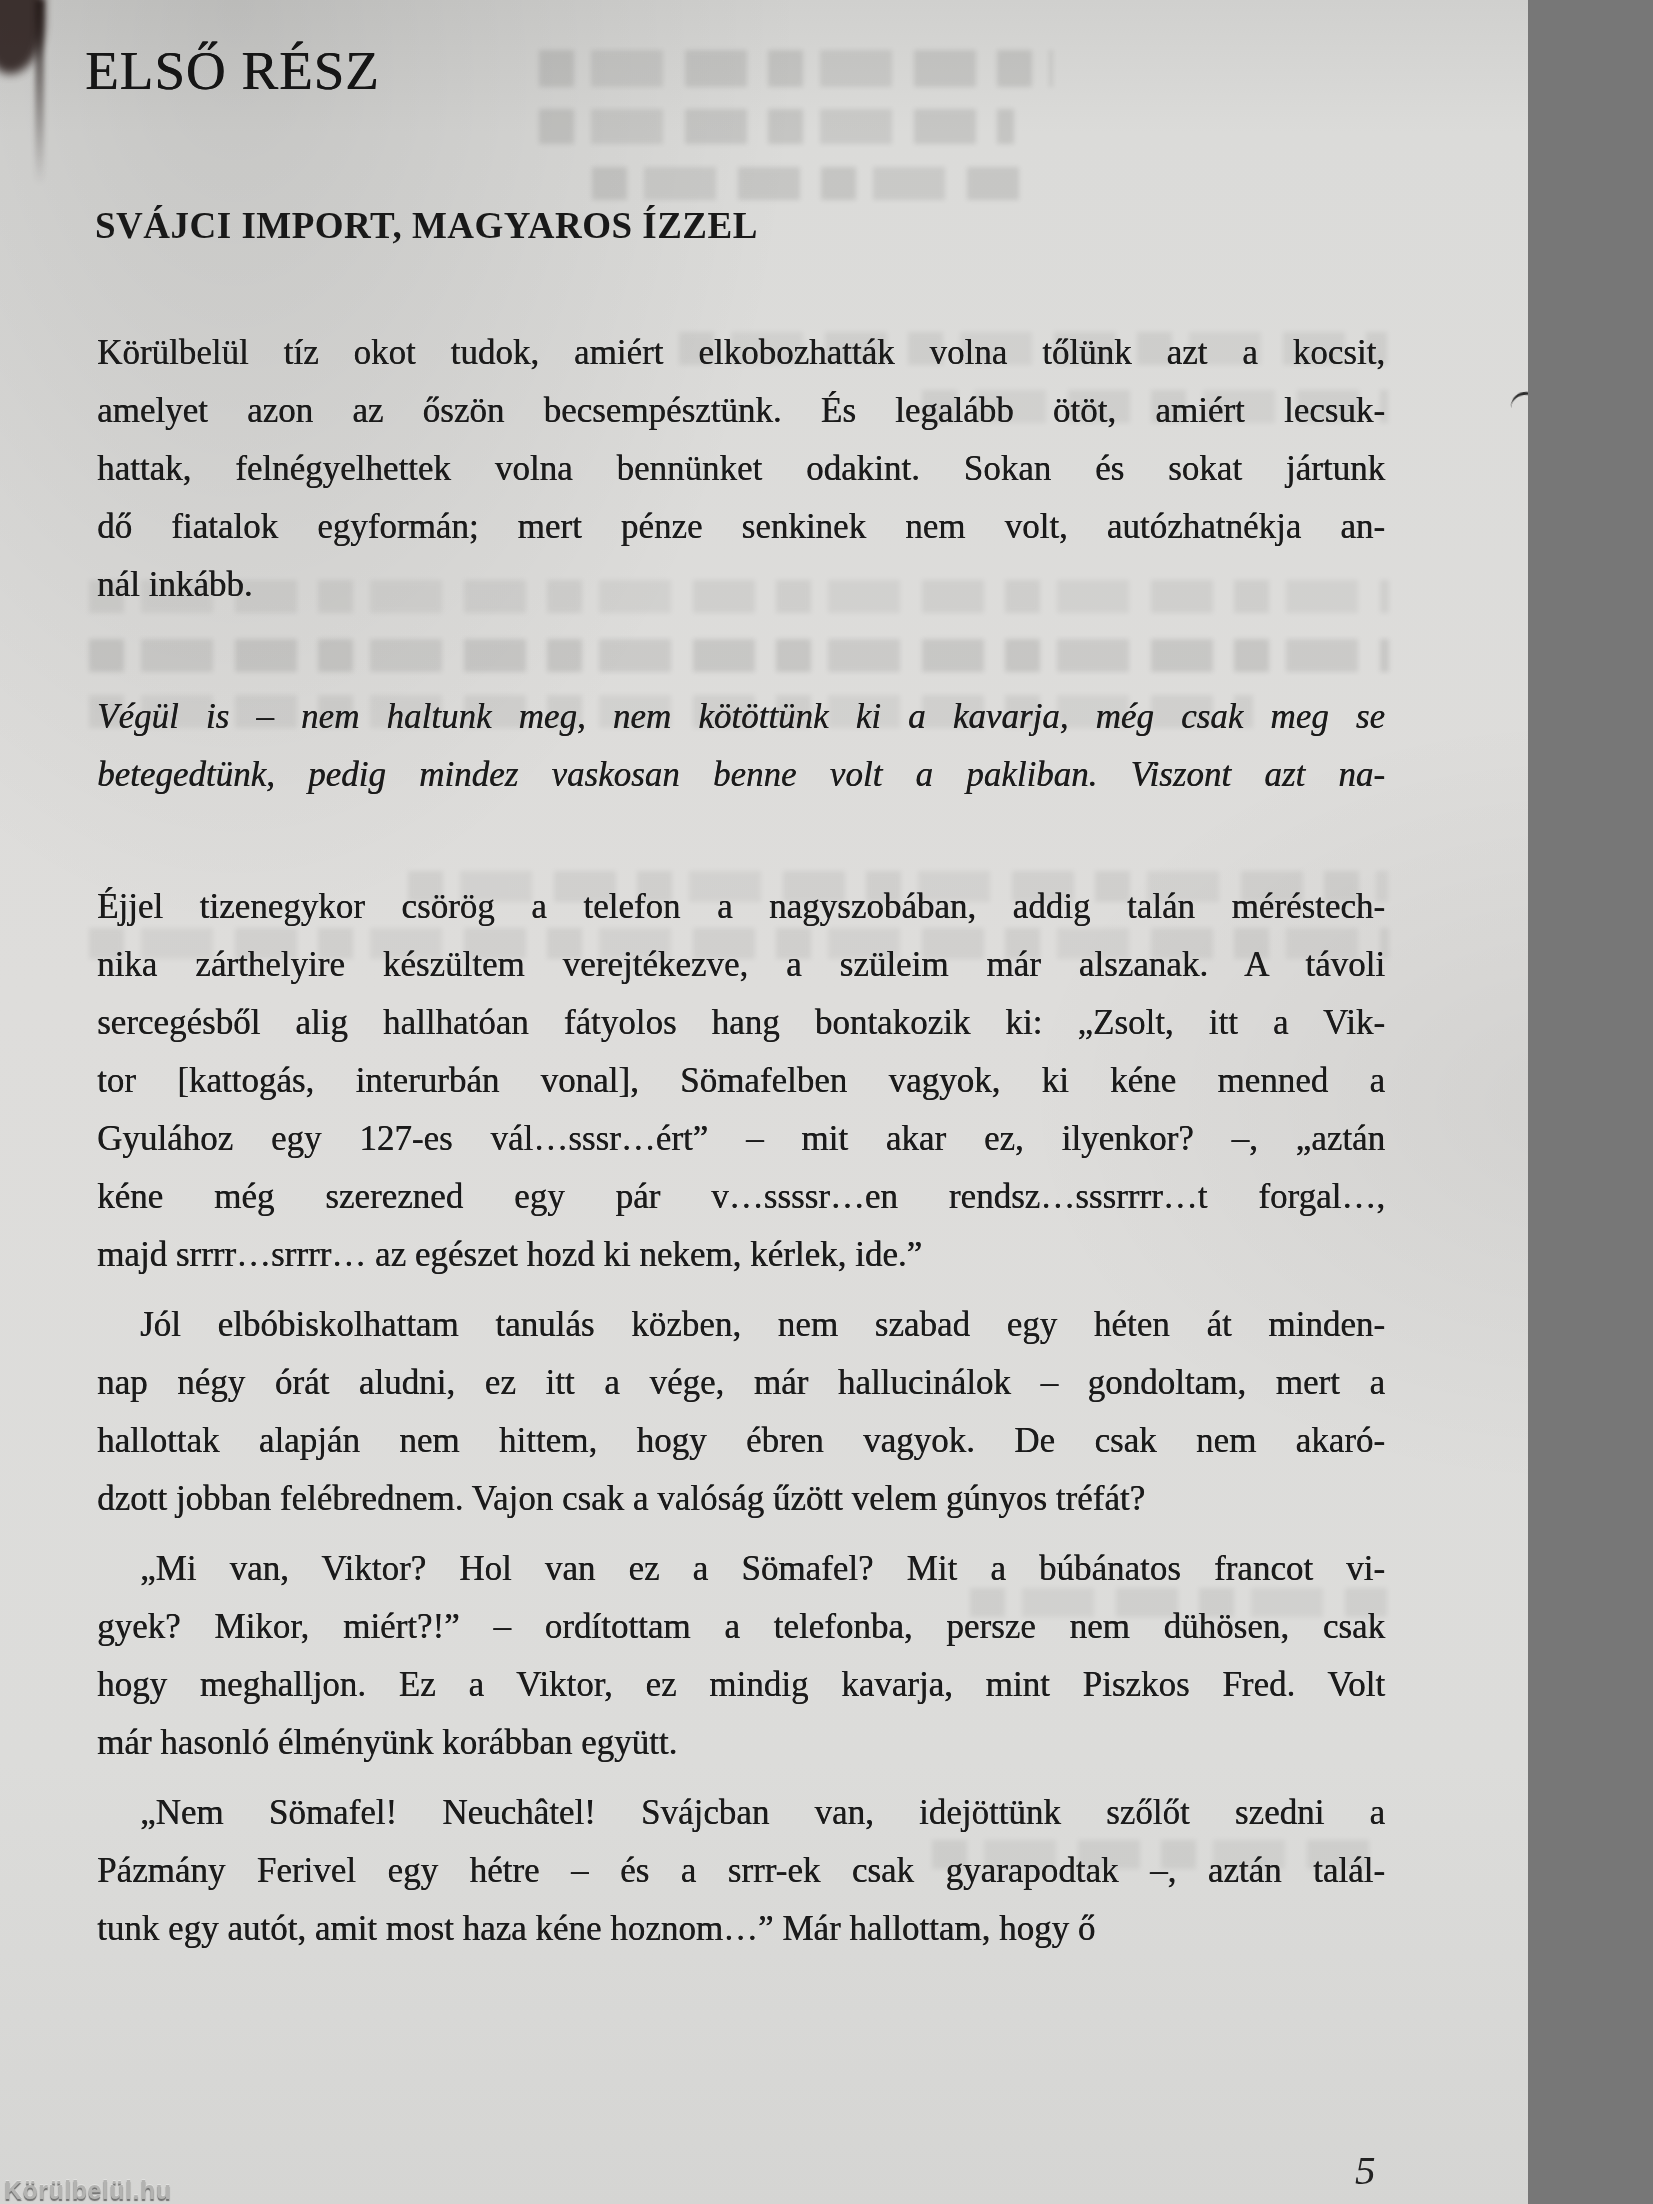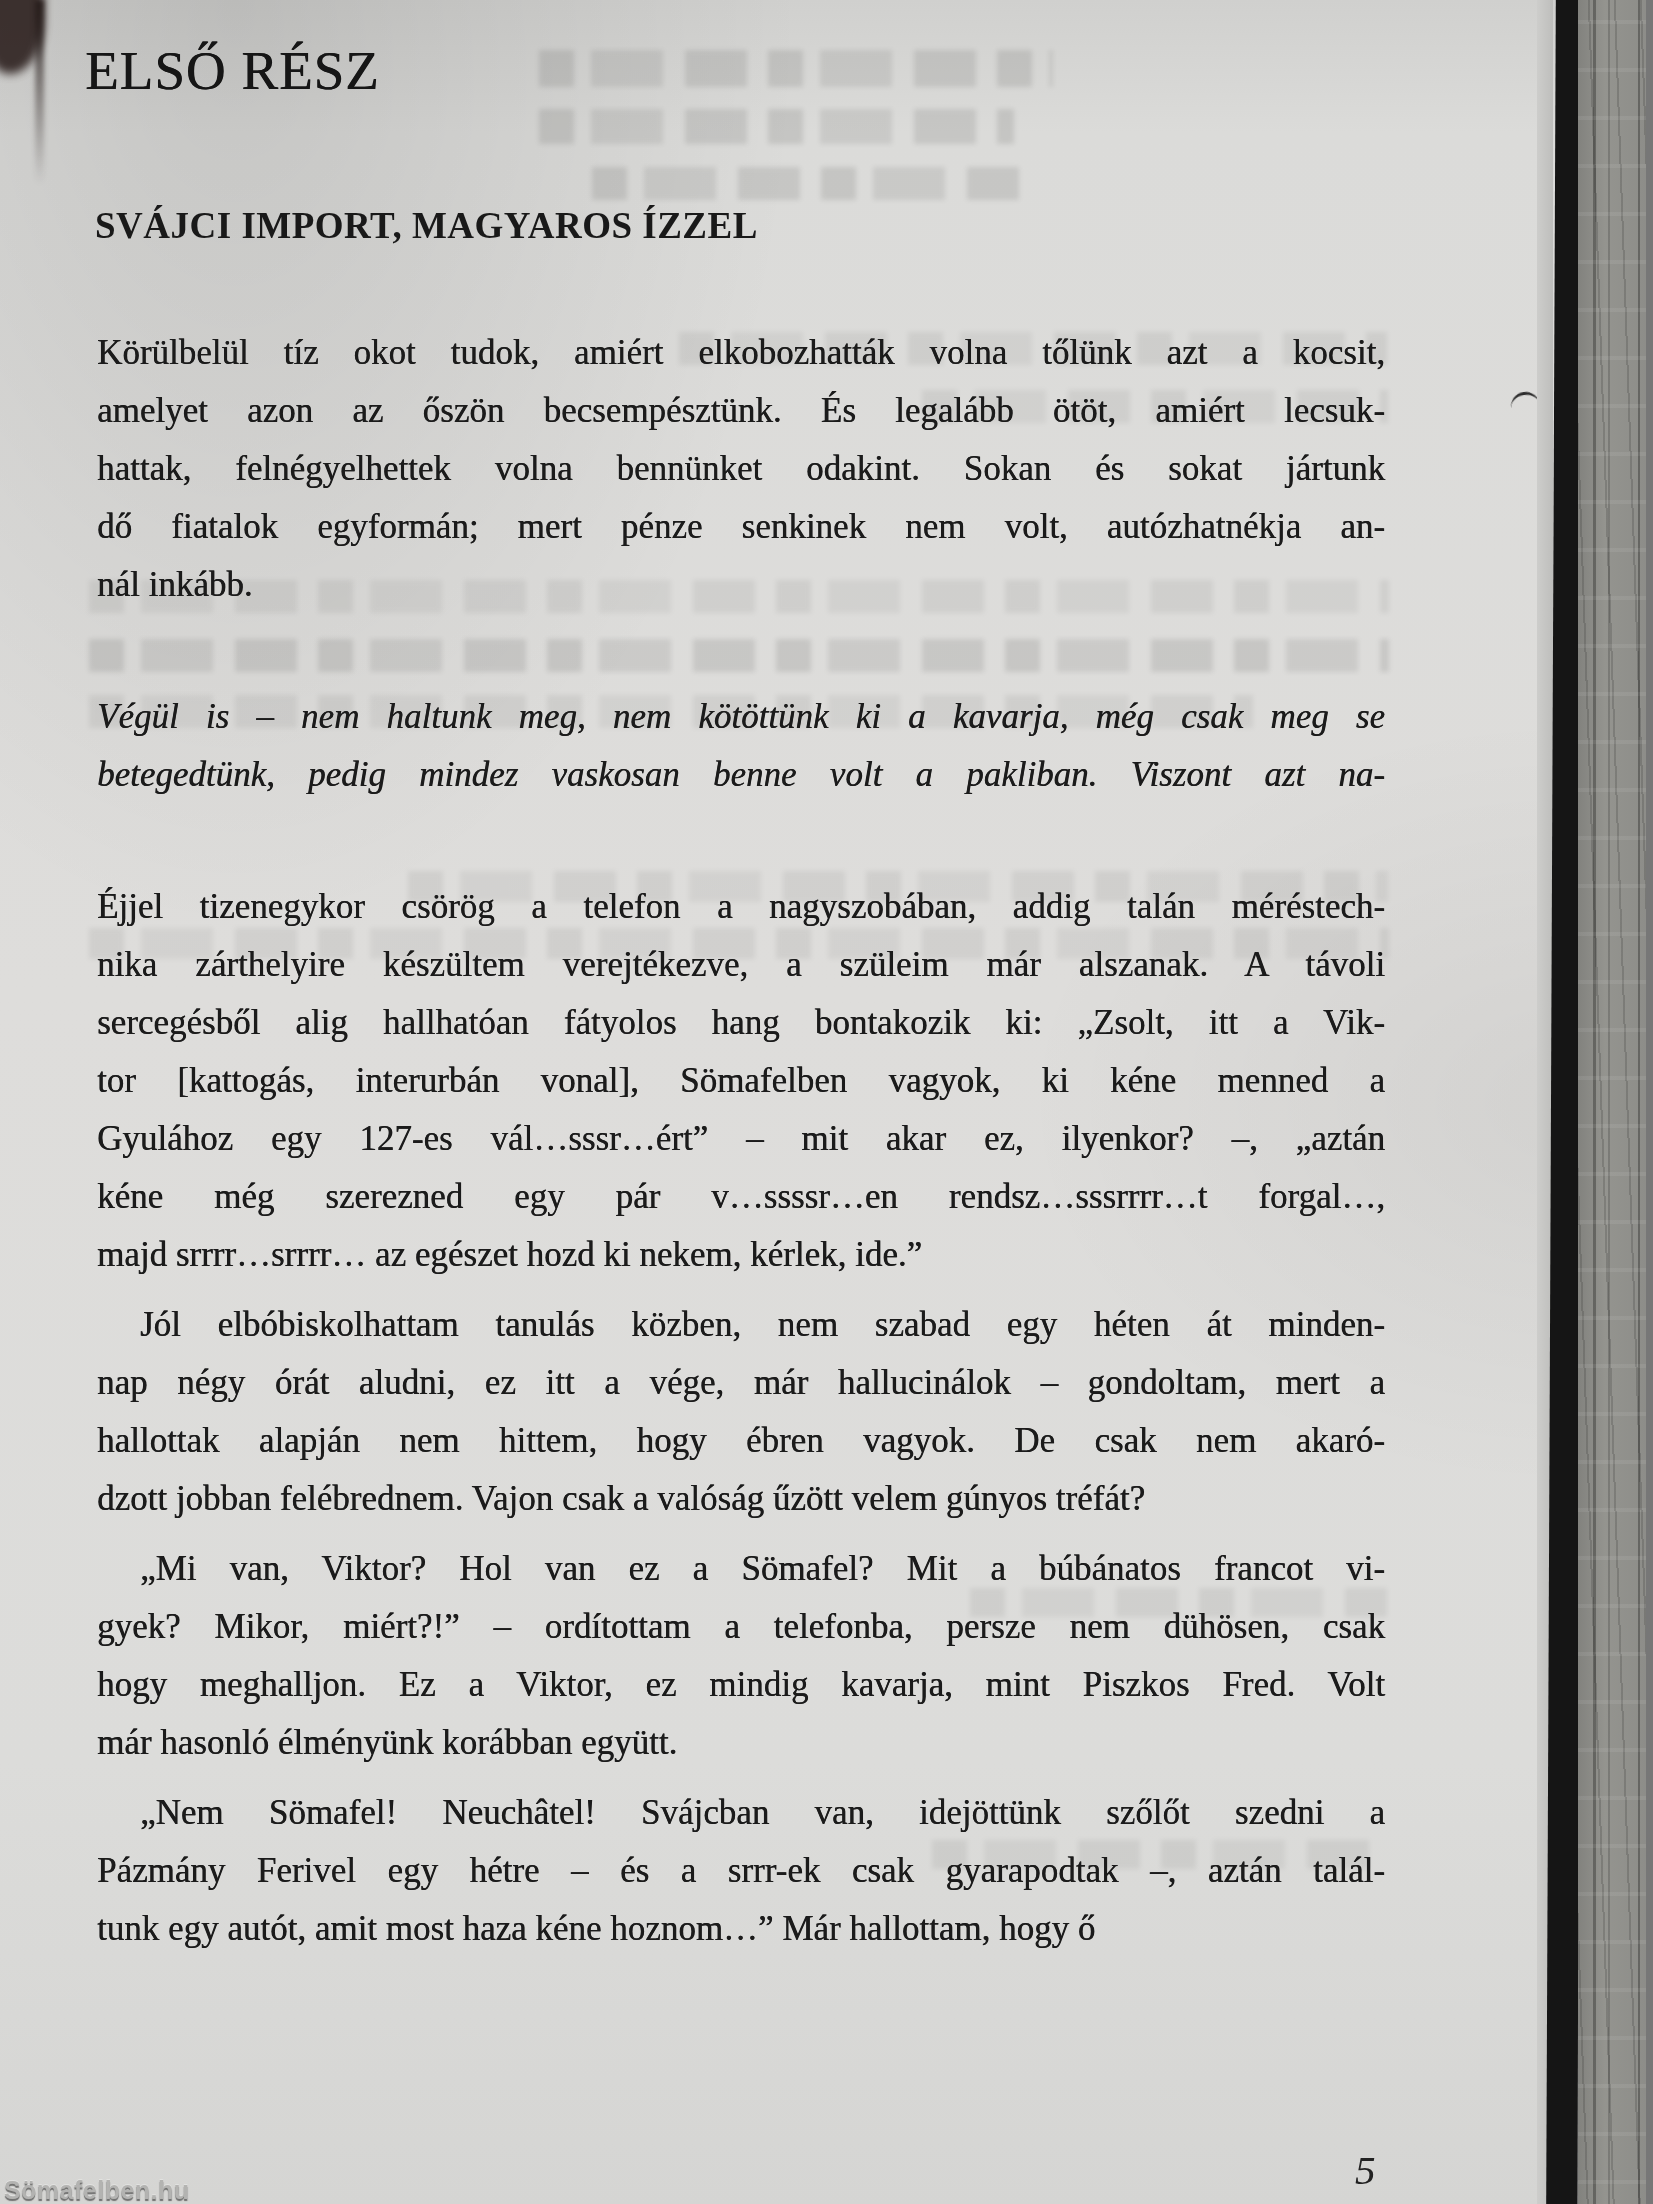--- a/index.html
+++ b/index.html
@@ -1,16 +1,16 @@
 <!DOCTYPE html>
 <html><head>
 <meta charset="utf-8">
 <style>
   html,body{margin:0;padding:0;background:#777;}
-  .scene{position:relative;width:1646px;height:2205px;overflow:hidden;
+  .scene{position:relative;width:1528px;height:2205px;overflow:hidden;
          font-family:"Liberation Serif", serif;text-decoration:underline;}
   
   .page{position:absolute;left:0;top:0;width:1572px;height:2205px;
         background:
           radial-gradient(ellipse at 15% 0%, rgba(0,0,0,0.10), transparent 30%),
           radial-gradient(ellipse at 100% 50%, rgba(0,0,0,0.05), transparent 25%),
           linear-gradient(180deg,#d0d0ce 0%,#dbdbd9 6%,#dedddb 45%,#dcdcda 80%,#d5d5d3 100%);}
   .corner-smudge{position:absolute;left:-13.6px;top:-15.5px;width:58px;height:89px;
         background:#241715;border-radius:0 0 60% 40%;filter:blur(4.9px);opacity:.85;}
   .corner-streak{position:absolute;left:35px;top:0;width:8.7px;height:184px;
@@ -119,20 +119,20 @@
         </div>
         <div class="para indent gap-sm">
           <div class="line">„Nem Sömafel! Neuchâtel! Svájcban van, idejöttünk szőlőt szedni a</div>
           <div class="line">Pázmány Ferivel egy hétre – és a srrr-ek csak gyarapodtak –, aztán talál-</div>
           <div class="line last">tunk egy autót, amit most haza kéne hoznom…” Már hallottam, hogy ő</div>
         </div>
       </div>
 
     <div class="ink-mark"></div>
     <div class="page-number">5</div>
-    <div class="watermark">Sömafelben.hu</div>
+    <div class="watermark">Körülbelül.hu</div>
   </div>
 
   <div class="page-edge-highlight"></div>
   <div class="spine"></div>
   <div class="wood"></div>
 </div>
 
 
 </body></html>

